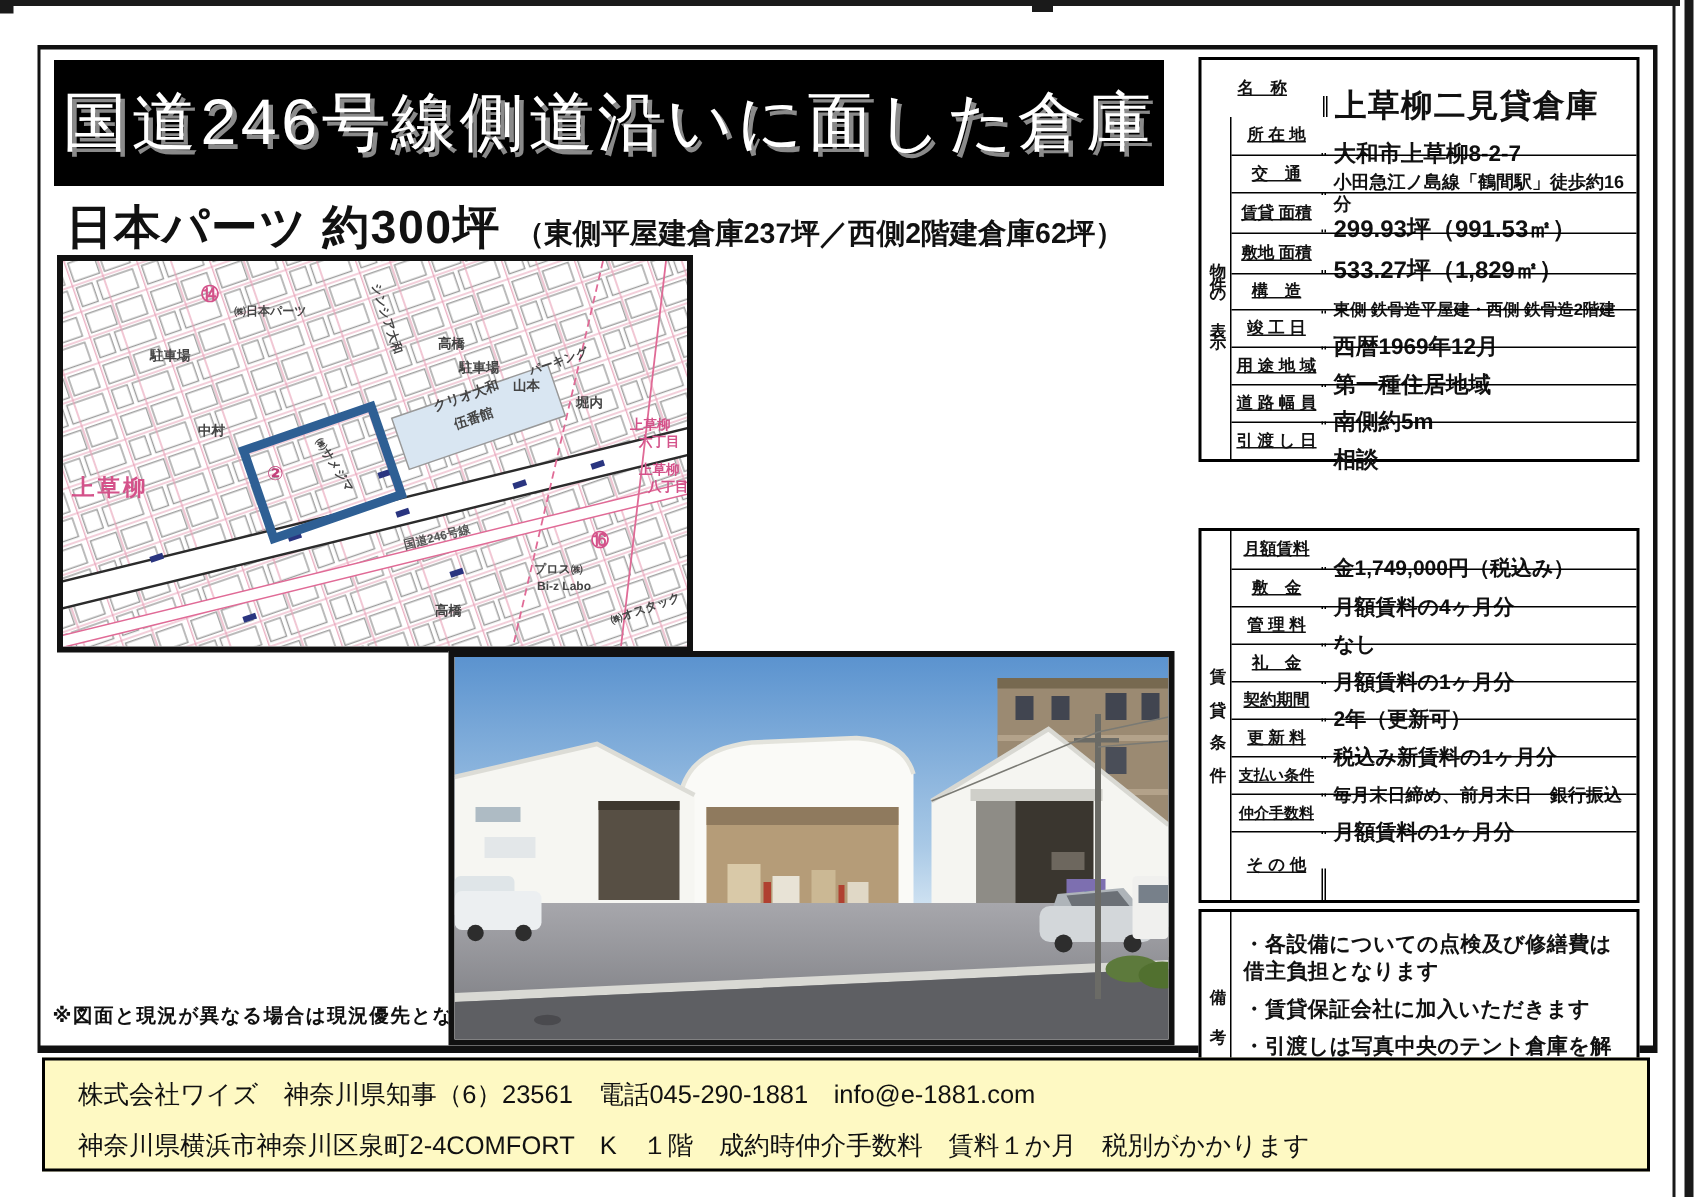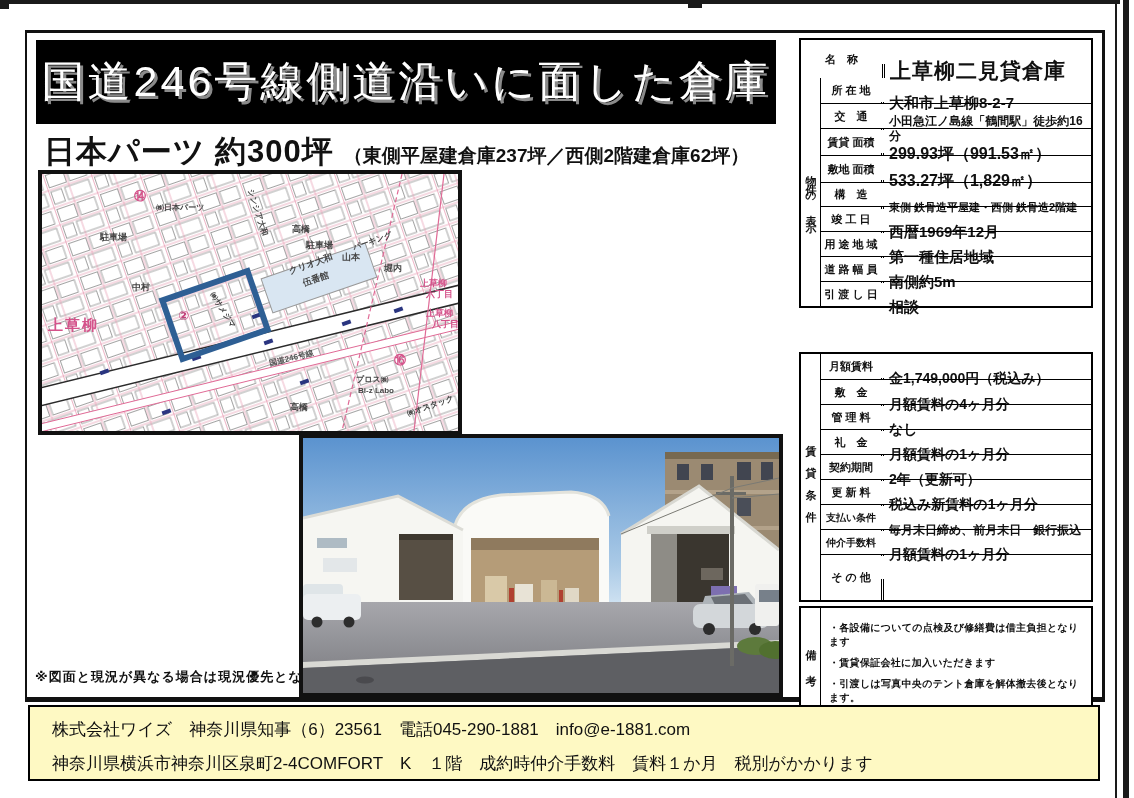--- a/index.html
+++ b/index.html
@@ -34,40 +34,40 @@
   #map-note{left:35px;top:668px;font-size:13px;font-weight:bold;letter-spacing:1px;}
 
   
   .tbl{position:absolute;left:799px;width:294px;border:2px solid #000;background:#fff;box-sizing:border-box;}
   #tbl-prop{top:38px;}
   #tbl-rent{top:352px;}
   #tbl-rem{top:606px;}
   .row{display:flex;border-top:1px solid #000;box-sizing:border-box;align-items:stretch;}
   .tbl > .row:first-child, .rows > .row:first-child{border-top:none;}
   .lab{width:60px;display:flex;align-items:center;justify-content:center;
-    font-size:11px;font-weight:bold;box-sizing:border-box;line-height:1.1;}
+    font-size:11px;font-weight:bold;box-sizing:border-box;line-height:1.1;text-decoration:underline;}
   .lab.small{font-size:10px;}
   .val{flex:1;border-left:3px double #000;display:flex;align-items:center;
     padding:1px 5px;font-size:15px;font-weight:bold;box-sizing:border-box;
     white-space:pre-line;line-height:1.25;margin-top:24px;}
   .val.fs21{font-size:21px;letter-spacing:1px;}
   .val.fs16{font-size:16px;}
   .val.fs14{font-size:14px;}
   .val.fs12{font-size:12px;}
   .val.fs11{font-size:11px;}
   .flexwrap{display:flex;align-items:stretch;}
   .vhead{width:20px;border-right:1px solid #000;display:flex;align-items:center;justify-content:center;
     writing-mode:vertical-rl;text-orientation:upright;font-size:11px;font-weight:bold;
     letter-spacing:9px;box-sizing:border-box;padding-top:6px;}
   .vhead.wide-gap{letter-spacing:22px;}
   .vhead.rem-gap{letter-spacing:26px;}
   .rows{flex:1;display:flex;flex-direction:column;}
   .name-row .lab{width:81px;}
   #rem-body{flex:1;padding:6px 8px;}
-  #rem-body p{margin:7px 0;font-size:10px;font-weight:bold;letter-spacing:0.3px;}
+  #rem-body p{margin:7px 0;font-size:14px;font-weight:bold;letter-spacing:0.3px;}
 
   #footer{left:28px;top:705px;width:1072px;height:76px;border:2px solid #000;
     padding:11px 0 0 22px;font-size:17px;background:#fef9c3;}
   #footer p{margin:0 0 11px 0;white-space:nowrap;}
 </style>
 </head>
 <body>
 
 <div class="abs" id="b-top"></div>
 <div class="abs" id="b-corner"></div>

